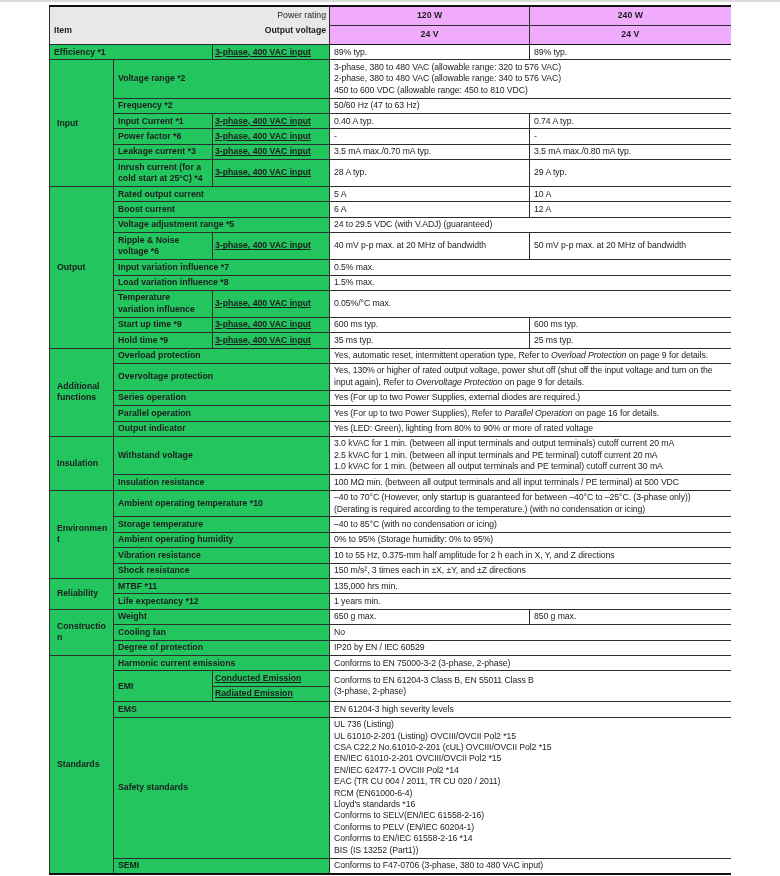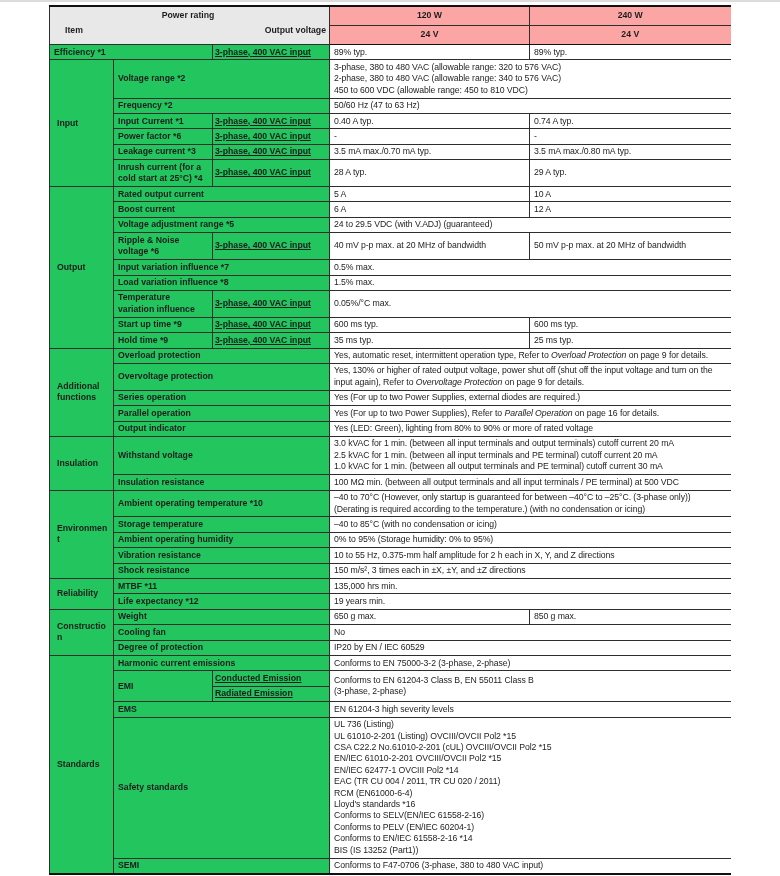--- a/index.html
+++ b/index.html
@@ -23,25 +23,25 @@
     vertical-align:middle;overflow:hidden;
     word-wrap:break-word;
   }
   tr > td:last-child{border-right:0;}
   .lab{background:#22c55e;font-weight:bold;white-space:pre-line;}
   .cond{padding:1.5px 2px;text-decoration:underline;}
   .group{vertical-align:middle;padding-left:7px;}
   .val{letter-spacing:-0.08px;margin-left:30px;}
   .val .line{display:block;}
   tr.sec > td{border-top:1.8px solid #101010;}
-  .hrow td{height:15px;background:#fca5a5;font-weight:bold;text-align:center;vertical-align:middle;}
+  .hrow td{height:15px;background:#f0abfc;font-weight:bold;text-align:center;vertical-align:middle;}
   .hbot{border-bottom:1.8px solid #101010 !important;}
   td.corner{padding:0;vertical-align:top;background:#e8e8e8;}
-  .corner-top{font-weight:bold;padding:2px 3px 1px 0;line-height:12px;height:13px;}
-  .corner-bot{display:flex;justify-content:space-between;align-items:flex-end;font-weight:bold;padding:1px 3px 2px 15px;line-height:12px;}
+  .corner-top{text-align:right;font-weight:normal;padding:2px 3px 1px 0;line-height:12px;height:13px;}
+  .corner-bot{display:flex;justify-content:space-between;align-items:flex-end;font-weight:bold;padding:1px 3px 2px 4px;line-height:12px;}
   i{font-style:italic;}
 </style>
 </head>
 <body>
 
 <div class="top-strip"></div>
 
 <table class="spec">
   <colgroup>
     <col style="width:64px">
@@ -292,21 +292,21 @@
       <tr class="sec">
         <td class="lab group" rowspan="2">Reliability</td>
         <td class="lab" colspan="2">MTBF *11</td>
         <td class="val" colspan="2">
           <div class="line">135,000 hrs min.</div>
         </td>
       </tr>
       <tr>
         <td class="lab" colspan="2">Life expectancy *12</td>
         <td class="val" colspan="2">
-          <div class="line">19 years min.</div>
+          <div class="line">1 years min.</div>
         </td>
       </tr>
       <tr class="sec">
         <td class="lab group" rowspan="3">Construction</td>
         <td class="lab" colspan="2">Weight</td>
         <td class="val">
           <div class="line">650 g max.</div>
         </td>
         <td class="val">
           <div class="line">850 g max.</div>

